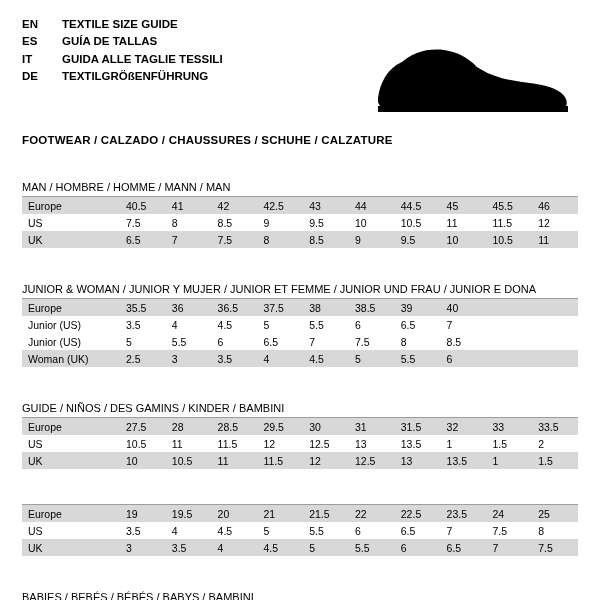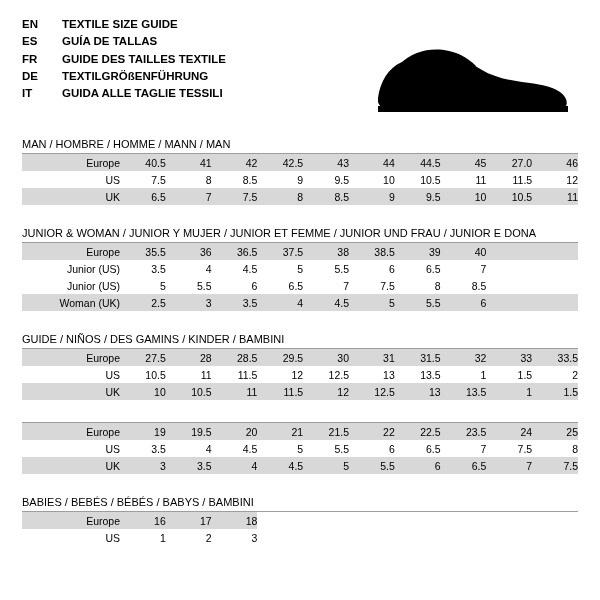--- a/index.html
+++ b/index.html
@@ -51,39 +51,38 @@
     width: 200px;
     height: 74px;
   }
   .section-title {
     font-weight: bold;
     font-size: 11.5px;
     margin-top: 18px;
     letter-spacing: .2px;
   }
   .group {
-    margin-top: 22px;
+    margin-top: 35px;
   }
   .group-title {
     font-size: 11px;
     font-weight: normal;
     padding-bottom: 3px;
   }
   .divider {
     height: 1px;
     background: #9d9d9d;
     width: 100%;
     margin-bottom: 0;
   }
   table.sizes {
     border-collapse: collapse;
     width: 100%;
     font-size: 10.5px;
     table-layout: fixed;
-    text-align: right;
   }
   table.sizes td {
     height: 17px;
     padding: 0 0 0 6px;
     vertical-align: middle;
     white-space: nowrap;
   }
   table.sizes tr.shaded td {
     background: #d8d8d8;
   }
@@ -104,63 +103,60 @@
       <tbody>
           <tr>
         <td class="lang-code">EN</td>
         <td class="lang-title">TEXTILE SIZE GUIDE</td>
       </tr>
       <tr>
         <td class="lang-code">ES</td>
         <td class="lang-title">GUÍA DE TALLAS</td>
       </tr>
       <tr>
-        <td class="lang-code">FR</td>
-        <td class="lang-title">GUIDE DES TAILLES TEXTILE</td>
+        <td class="lang-code">IT</td>
+        <td class="lang-title">GUIDA ALLE TAGLIE TESSILI</td>
       </tr>
       <tr>
         <td class="lang-code">DE</td>
         <td class="lang-title">TEXTILGRÖßENFÜHRUNG</td>
-      </tr>
-      <tr>
-        <td class="lang-code">IT</td>
-        <td class="lang-title">GUIDA ALLE TAGLIE TESSILI</td>
       </tr>
     </tbody>
       </table>
 
     <div class="shoe-wrap">
       <svg viewBox="0 0 200 74" width="200" height="74" xmlns="http://www.w3.org/2000/svg">
         <path fill="#000000" d="M6 56 C8 40 16 26 30 20 C44 14 60 12 76 14 C90 16 100 22 110 28
           C120 34 134 38 150 40 C166 42 180 44 188 50 C194 54 196 60 194 64
           C192 68 186 70 176 70 L24 70 C14 70 8 66 6 60 Z"></path>
         <path fill="#000000" d="M28 22 C40 10 56 6 72 8 C86 10 96 16 104 24 L92 28
           C82 20 68 16 54 18 C44 19 35 21 28 26 Z"></path>
         <rect x="6" y="64" width="190" height="6" fill="#000000"></rect>
       </svg>
     </div>
   </div>
 
+  <div class="section-title">FOOTWEAR / CALZADO / CHAUSSURES / SCHUHE / CALZATURE</div>
 
   <div class="group">
     <div class="group-title">MAN / HOMBRE / HOMME / MANN / MAN</div>
     <div class="divider"></div>
     <table class="sizes">
       <tbody>
           <tr class="shaded">
         <td class="rowlabel">Europe</td>
         <td>40.5</td>
         <td>41</td>
         <td>42</td>
         <td>42.5</td>
         <td>43</td>
         <td>44</td>
         <td>44.5</td>
         <td>45</td>
-        <td>27.0</td>
+        <td>45.5</td>
         <td>46</td>
       </tr>
       <tr>
         <td class="rowlabel">US</td>
         <td>7.5</td>
         <td>8</td>
         <td>8.5</td>
         <td>9</td>
         <td>9.5</td>
         <td>10</td>

